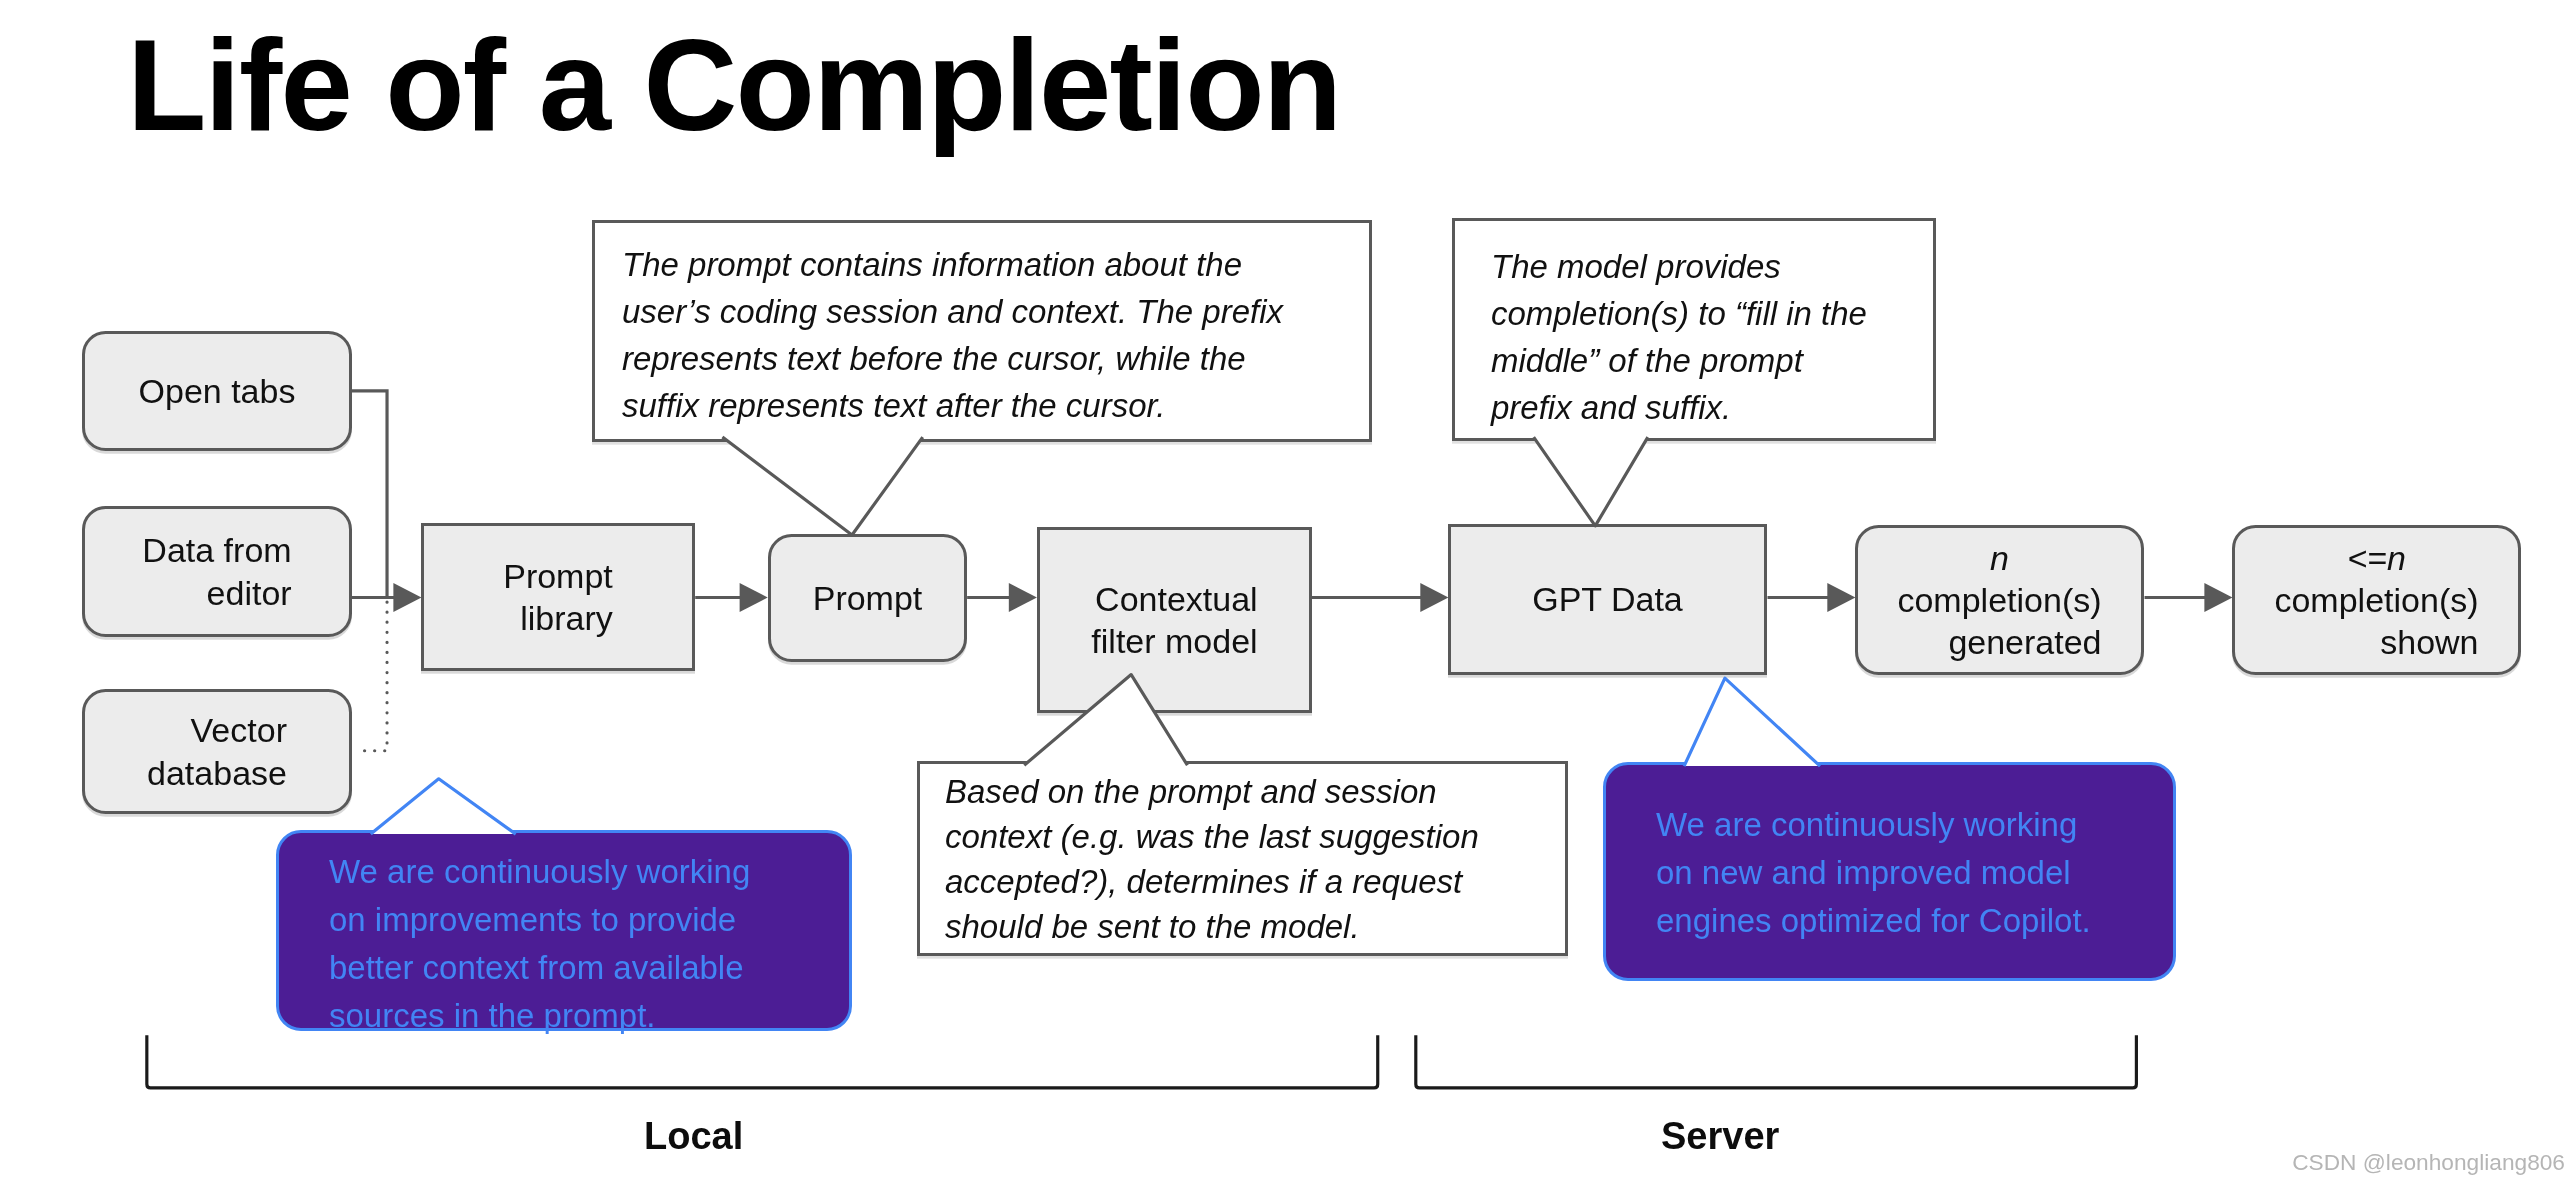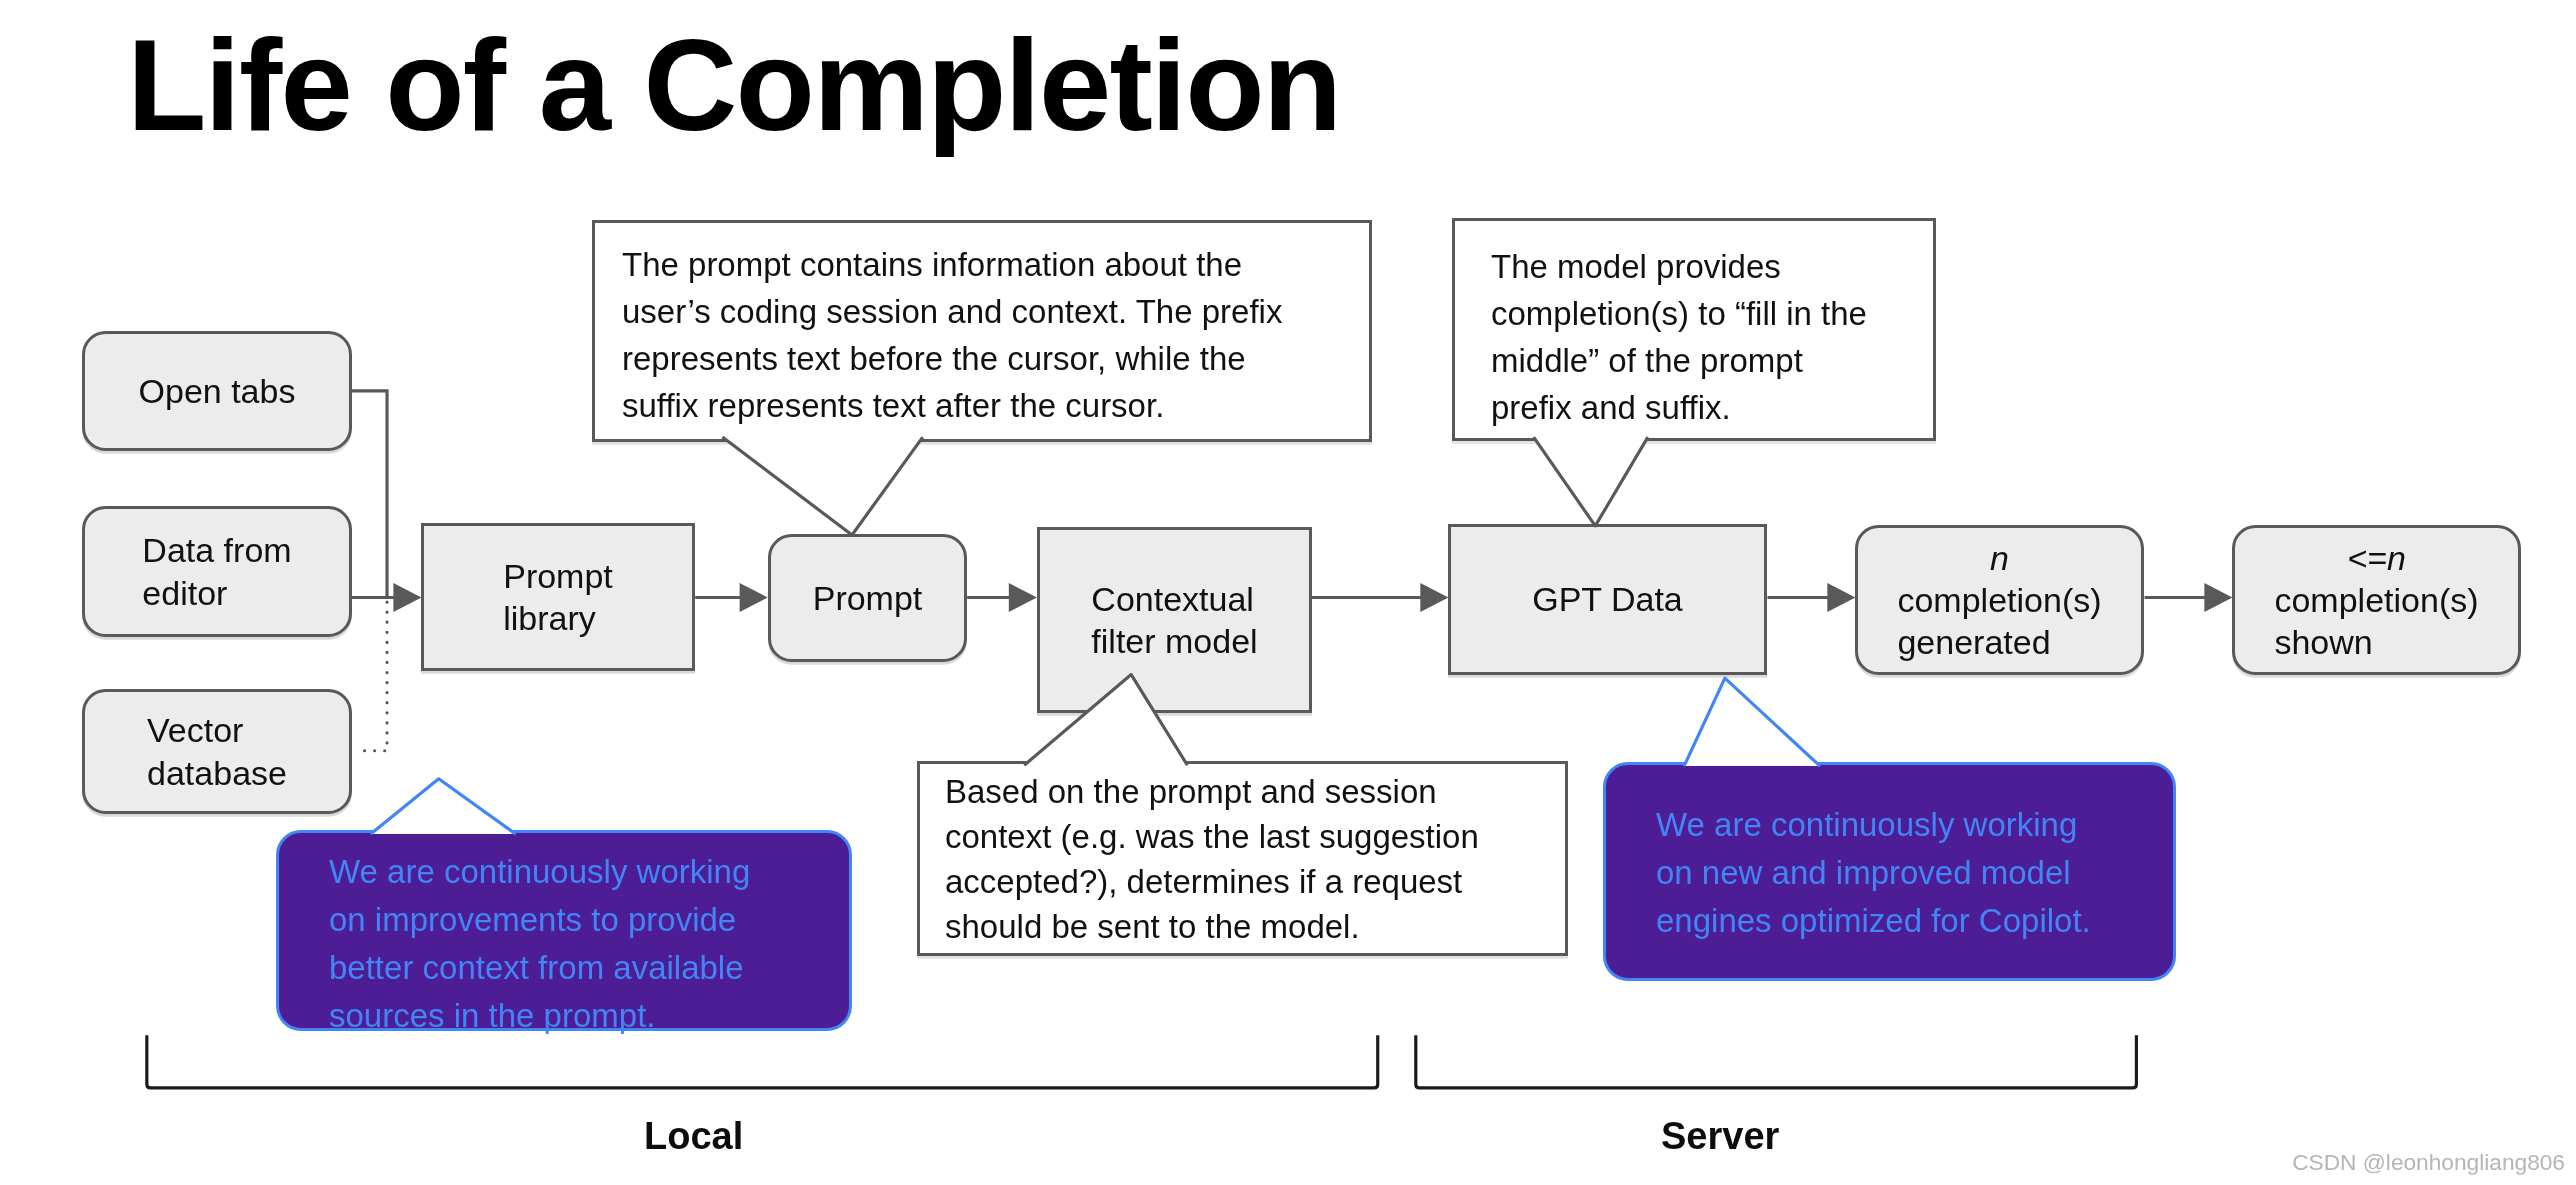--- a/index.html
+++ b/index.html
@@ -30,21 +30,21 @@
   }
   .node {
     position: absolute;
     box-sizing: border-box;
     background: #ececec;
     border: 3.2px solid #595959;
     display: flex;
     flex-direction: column;
     align-items: center;
     justify-content: center;
-    text-align: left;
+    text-align: right;
     font-size: 34px;
     line-height: 1.24;
     white-space: pre-line;
     box-shadow: 0 2.7px 0 rgba(0,0,0,0.15);
   }
   .node.round { border-radius: 23.6px; }
   .node .var { font-style: italic; display: block; }
 
   .open-tabs        { left: 82px;   top: 331px; width: 270px; height: 120px; }
   .data-from-editor { left: 82px;   top: 506px; width: 270px; height: 131px; }
@@ -59,20 +59,21 @@
   .callout {
     position: absolute;
     box-sizing: border-box;
     background: #ffffff;
     border: 3.2px solid #595959;
     font-size: 33px;
     line-height: 47px;
     white-space: pre-line;
     text-align: left;
     box-shadow: 0 2.7px 0 rgba(0,0,0,0.12);
+    font-style: italic;
   }
   .prompt-info { left: 592px;  top: 220px; width: 780px; height: 222px; padding: 18px 0 0 27px; }
   .model-info  { left: 1452px; top: 218px; width: 484px; height: 223px; padding: 22px 12px 0 36px; }
   .filter-info { left: 917px; top: 761px; width: 651px; height: 195px; padding: 5.4px 0 0 25px; line-height: 45px; }
 
   .note {
     position: absolute;
     box-sizing: border-box;
     background: #4c1d95;
     border: 3.2px solid #4285f4;

